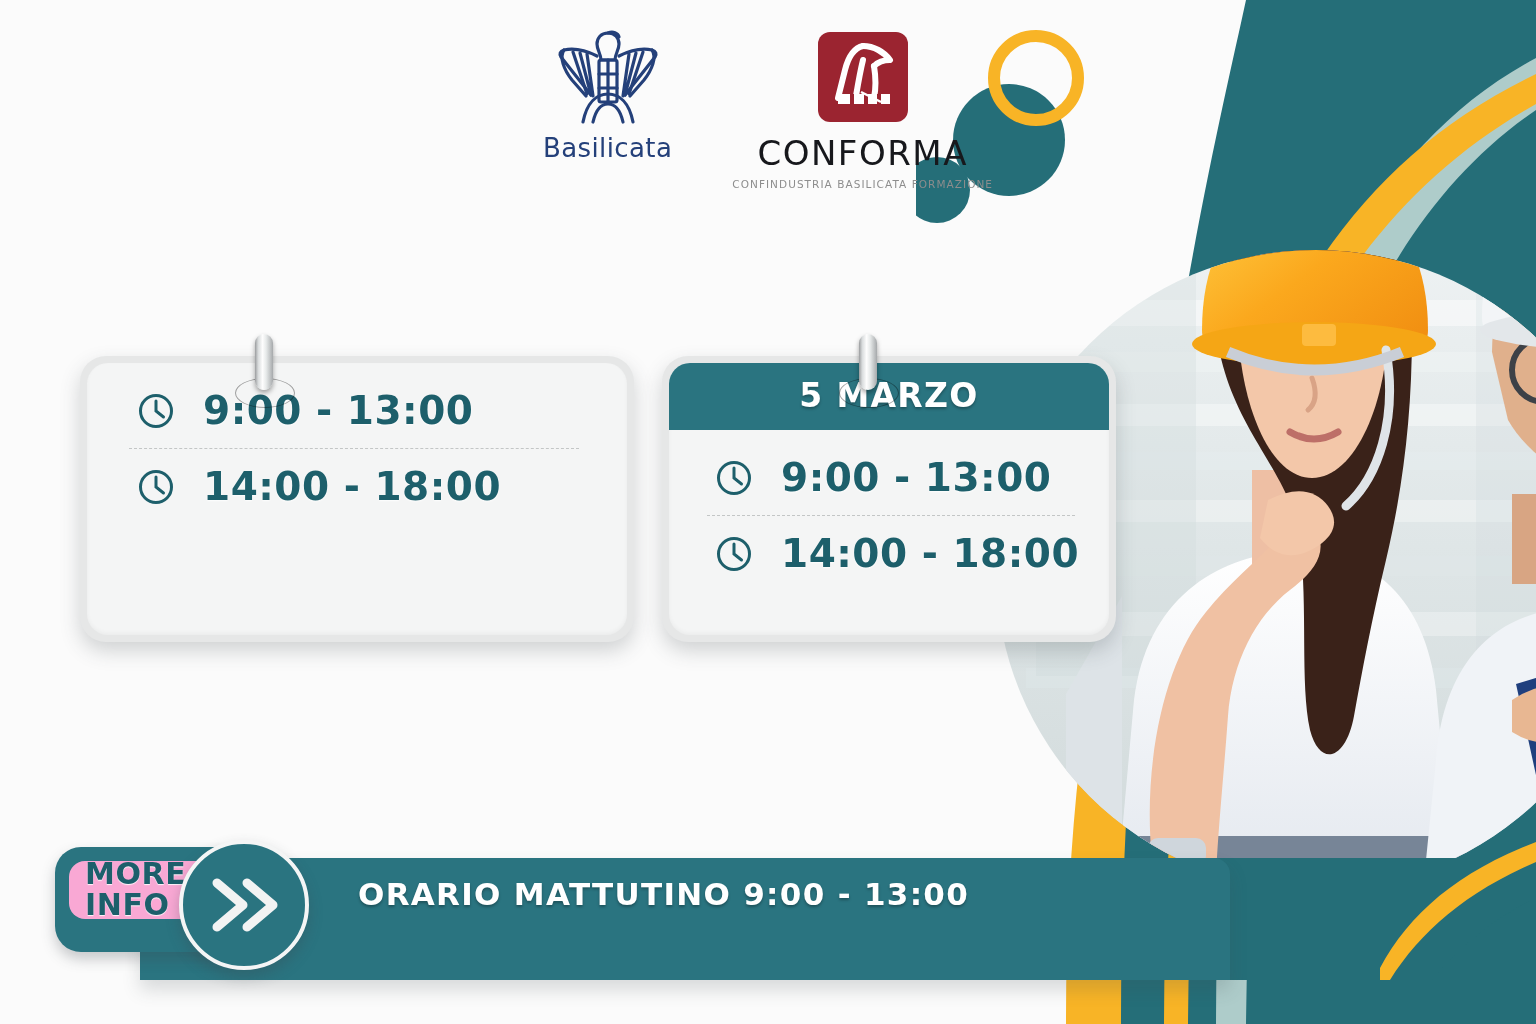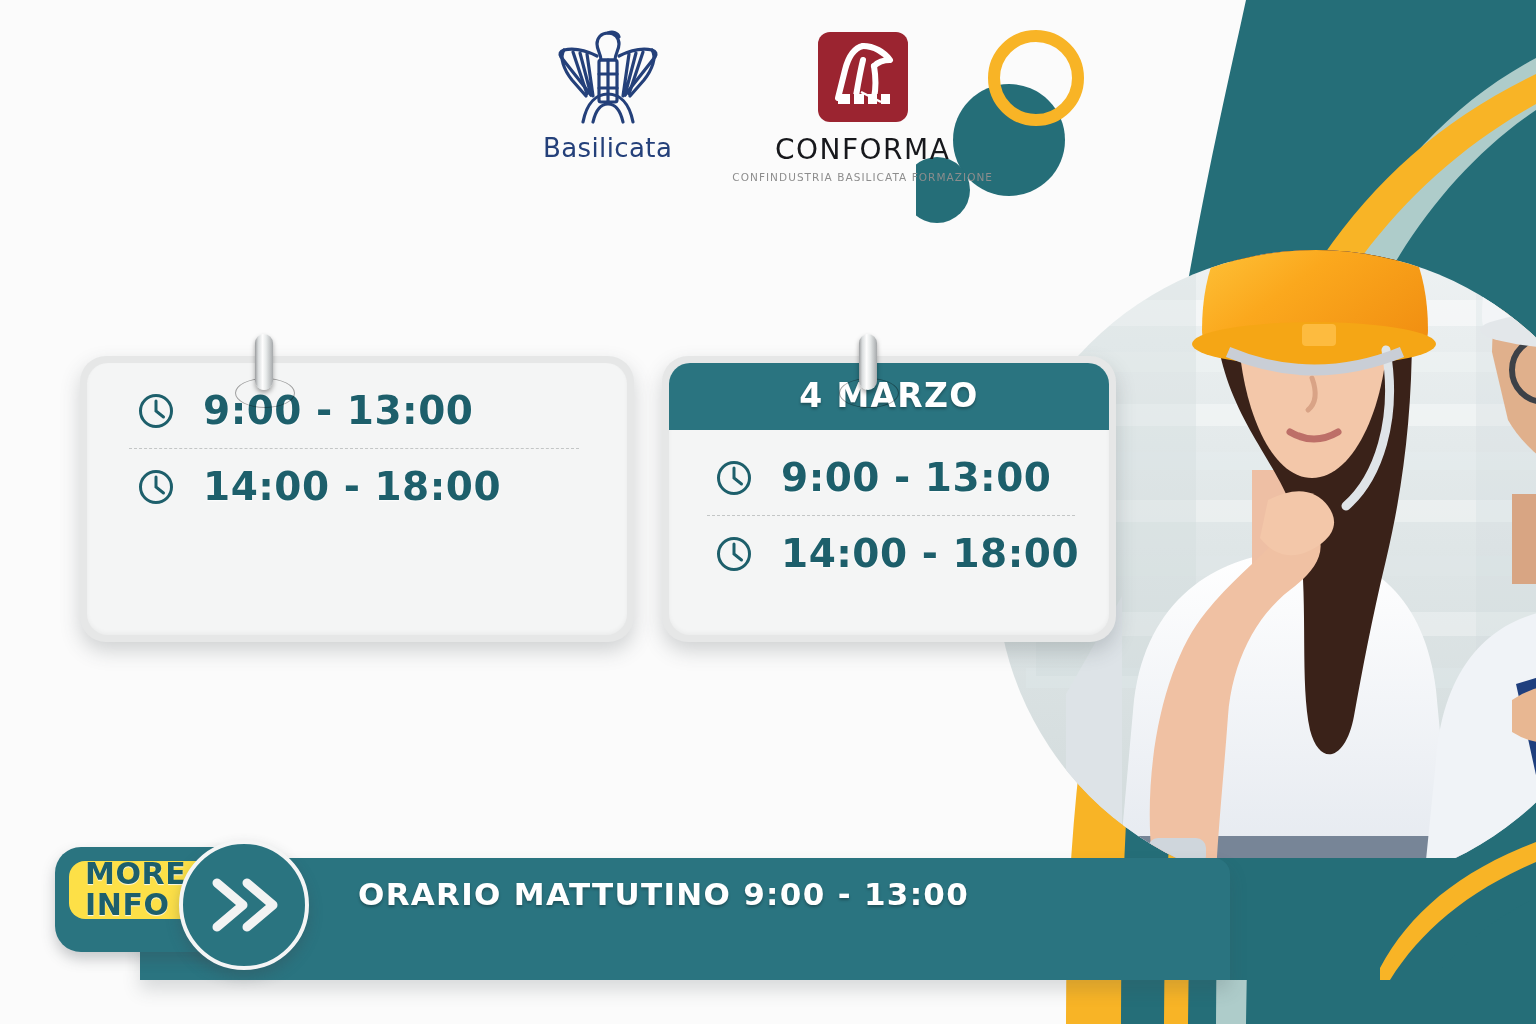--- a/index.html
+++ b/index.html
@@ -24,21 +24,21 @@
   .logo-mark{display:block;}
   .confind-name{
     font-size:25px;letter-spacing:1.6px;color:#24407a;margin-top:8px;
     font-family:"DejaVu Sans","Liberation Sans",sans-serif;font-weight:400;
   }
   .confind-sub{
     font-size:26px;color:#24407a;margin-top:3px;letter-spacing:.4px;
     font-family:"DejaVu Sans","Liberation Sans",sans-serif;
   }
   .conforma-name{
-    font-size:28px;letter-spacing:1.5px;color:#17181c;margin-top:9px;font-weight:400;
+    font-size:34px;letter-spacing:1.5px;color:#17181c;margin-top:9px;font-weight:400;
     font-family:"DejaVu Sans","Liberation Sans",sans-serif;
   }
   .conforma-sub{
     font-size:10.5px;letter-spacing:1.05px;color:#8d8d8d;margin-top:5px;
     font-family:"DejaVu Sans","Liberation Sans",sans-serif;
   }
 
   
   .card{
     position:absolute;border-radius:26px;background:#e6e7e7;
@@ -103,21 +103,21 @@
   .moreinfo{
     position:absolute;left:55px;top:840px;width:250px;height:122px;
   }
   .mi-pill{
     position:absolute;left:0;top:7px;width:196px;height:105px;
     background:#2a7480;border-radius:26px;
     box-shadow:0 7px 14px rgba(60,70,75,.28);
   }
   .mi-inner{
     position:absolute;left:14px;top:14px;width:190px;height:58px;
-    background:#fde047;border-radius:16px;
+    background:#f9a8d4;border-radius:16px;
     display:flex;flex-direction:column;justify-content:center;align-items:flex-start;
     padding-left:16px;box-sizing:border-box;
   }
   .mi-text{
     color:#1d5f6b;font-size:30px;font-weight:700;line-height:1.02;letter-spacing:.6px;
     text-shadow:0 1px 1px rgba(255,255,255,.9);
     font-family:"DejaVu Sans","Liberation Sans",sans-serif;
   }
   .mi-circle{
     position:absolute;left:124px;top:0;width:122px;height:122px;border-radius:50%;
@@ -351,21 +351,21 @@
         </div>
 
       </div>
     </div>
   </div>
 
   <div class="card" style="left:662px;top:356px;width:440px;height:272px;">
     <div class="pin-hole" style="left:177px;"></div>
     <div class="pin" style="left:197px;"></div>
     <div class="card-inner">
-      <div class="card-head">4 MARZO</div>
+      <div class="card-head">5 MARZO</div>
       <div class="card-body">
 
         <div class="slot" style="padding-left:46px;">
           <svg width="38" height="38" viewBox="0 0 38 38">
             <circle cx="19" cy="19" r="15.5" fill="none" stroke="#1d5f6b" stroke-width="3"></circle>
             <path d="M19 9 V19 L26.5 25" fill="none" stroke="#1d5f6b" stroke-width="3" stroke-linecap="round"></path>
           </svg>
           <span class="time">9:00 - 13:00</span>
         </div>
 

